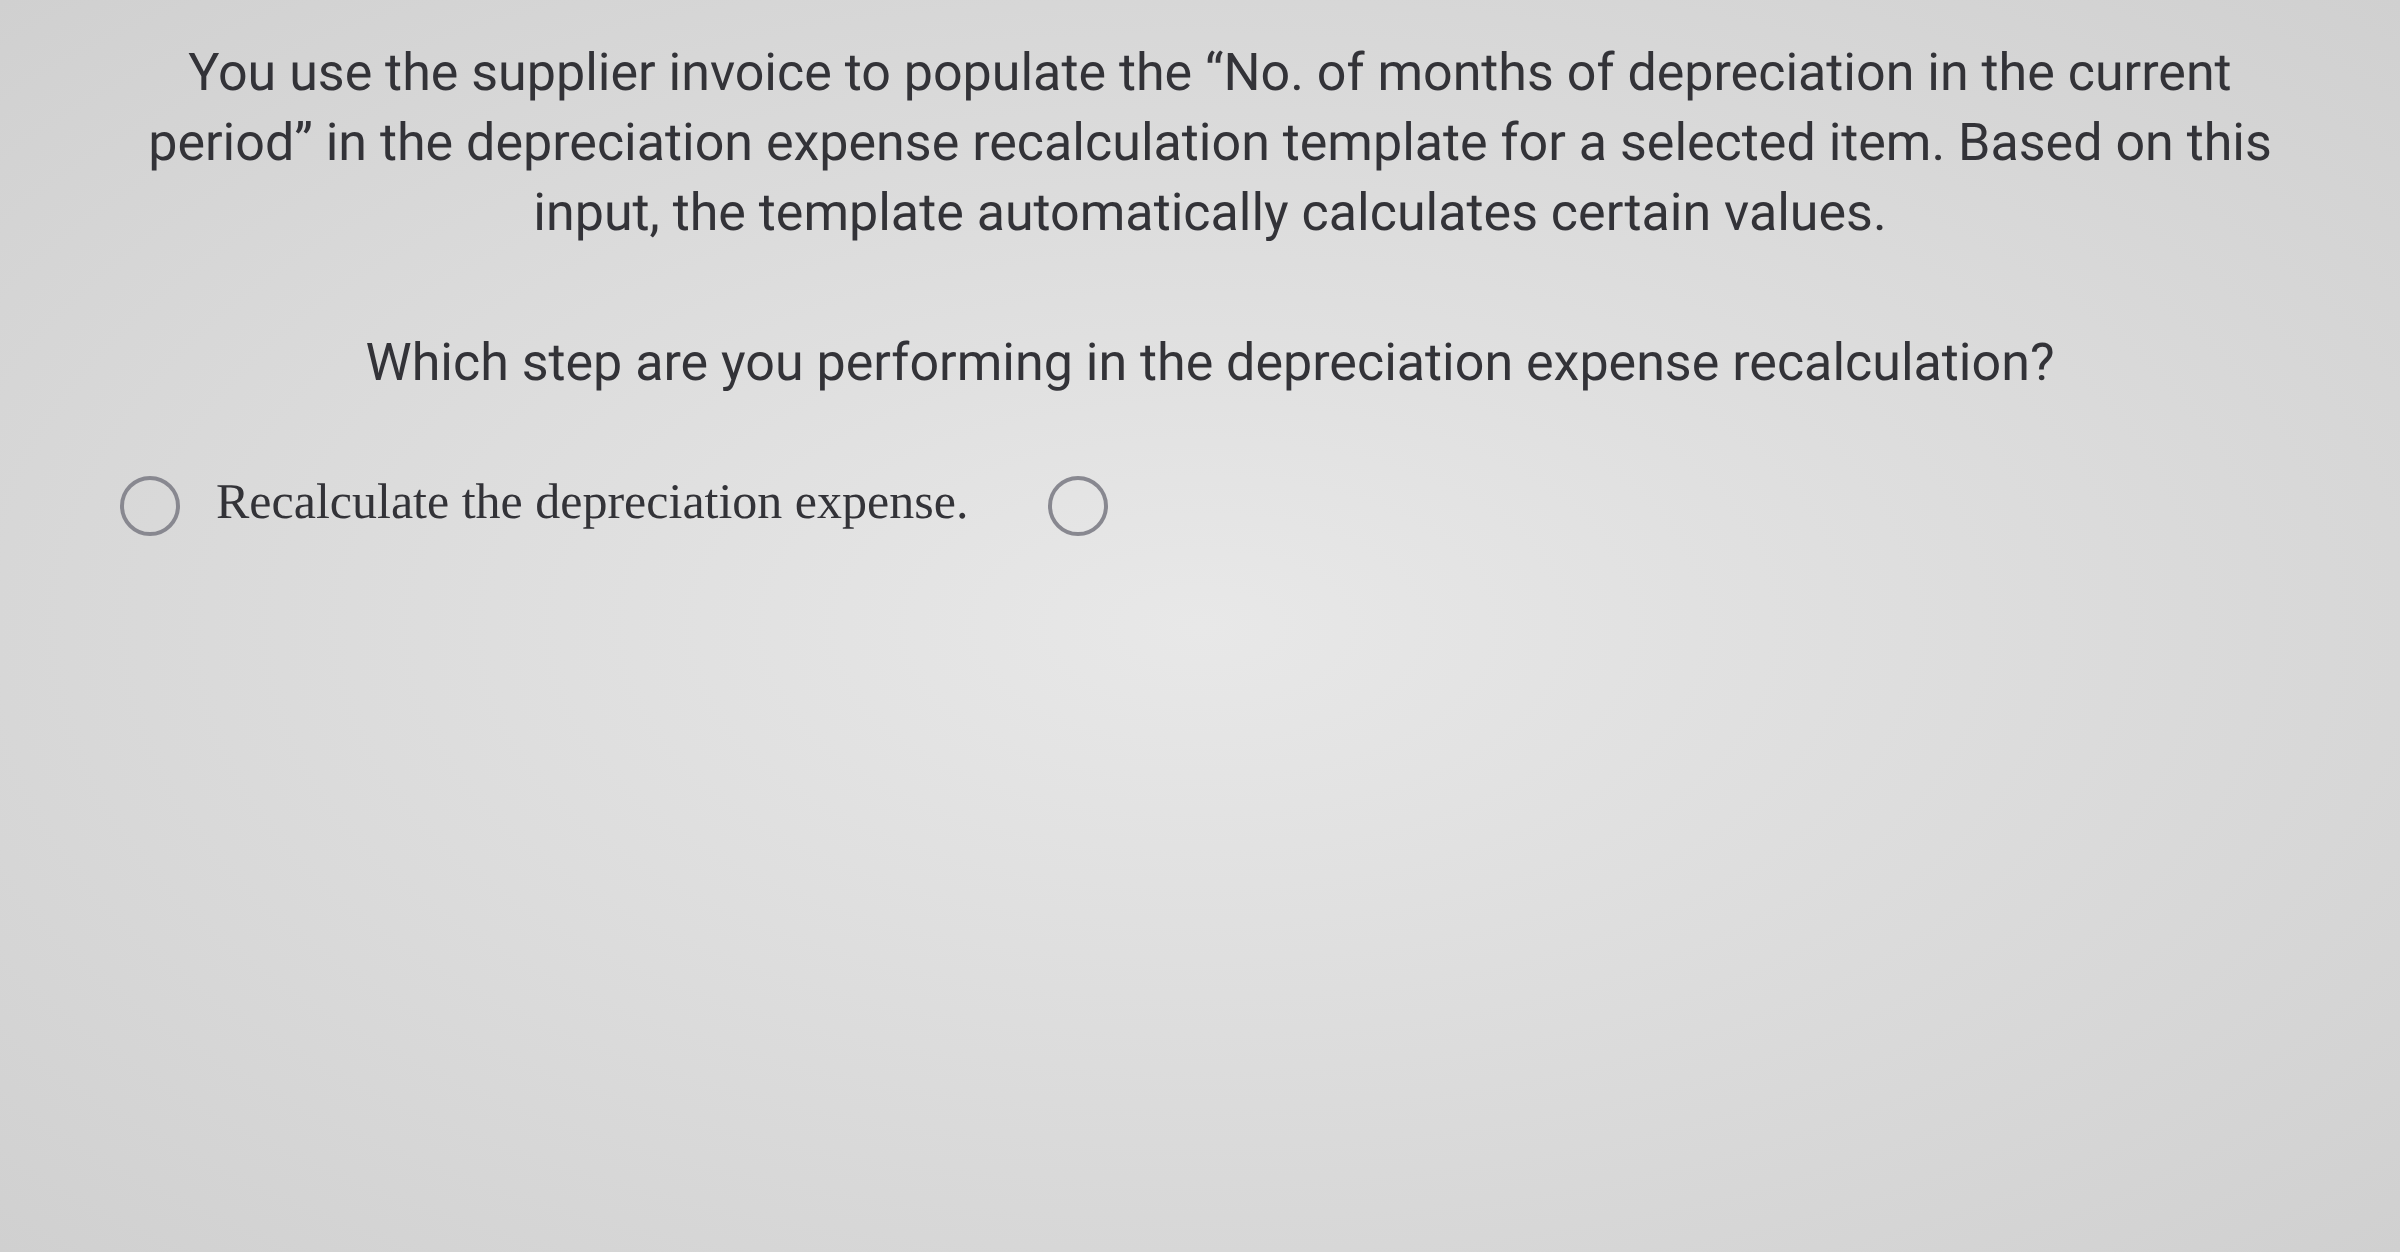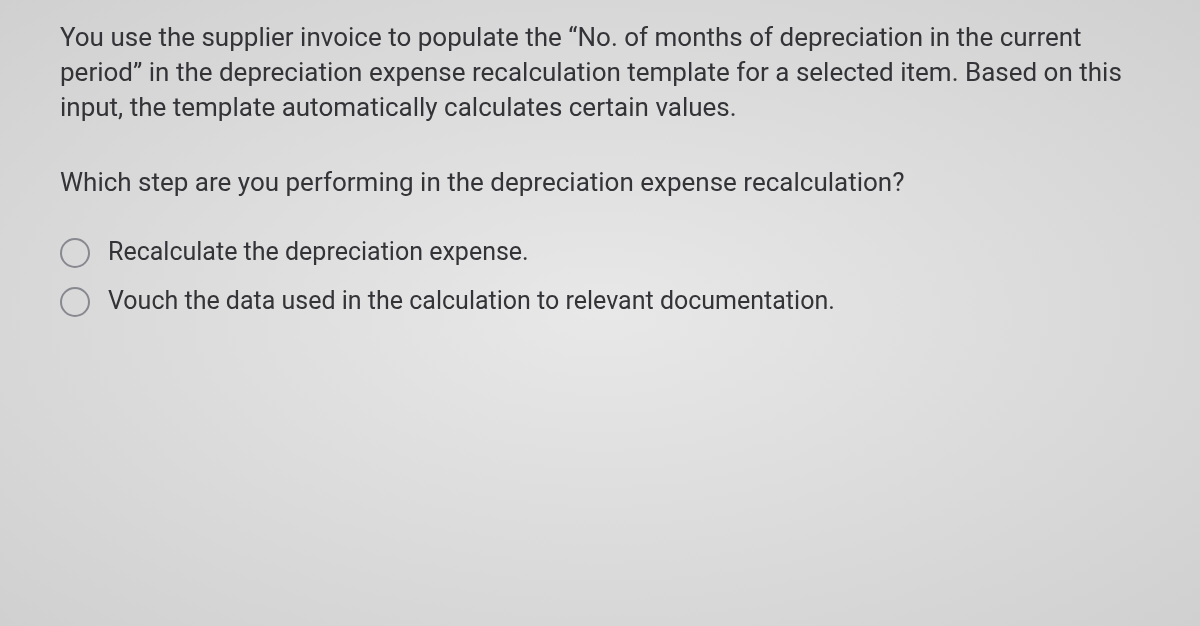--- a/index.html
+++ b/index.html
@@ -1,18 +1,19 @@
 <!DOCTYPE html>
 <html><head>
   <meta charset="utf-8">
   <style>
     * {
       margin: 0;
       padding: 0;
       box-sizing: border-box;
+      text-align: center;
     }
     body {
       font-family: -apple-system, BlinkMacSystemFont, "Segoe UI", Roboto, Helvetica, Arial, sans-serif;
       background: radial-gradient(ellipse at center, #e8e8e8 0%, #d0d0d0 100%);
       width: 1200px;
       height: 626px;
       padding: 20px 50px 20px 60px;
       color: #333338;
     }
     .question-context {
@@ -22,22 +23,23 @@
       font-weight: 400;
     }
     .question-prompt {
       font-size: 26px;
       line-height: 1.35;
       margin-bottom: 36px;
       font-weight: 400;
     }
     .options {
       display: flex;
-      flex-direction: column;
-      gap: 16px;
+      flex-direction: row;
+      gap: 40px;
+      font-family: Liberation Serif, serif;
     }
     .option {
       display: flex;
       align-items: flex-start;
       gap: 18px;
       cursor: pointer;
     }
     .radio-circle {
       width: 30px;
       height: 30px;
@@ -61,15 +63,14 @@
 
 <div class="question-prompt">Which step are you performing in the depreciation expense recalculation?</div>
 
 <div class="options">
   <div class="option">
     <div class="radio-circle"></div>
     <div class="option-label">Recalculate the depreciation expense.</div>
   </div>
   <div class="option">
     <div class="radio-circle"></div>
-    <div class="option-label">Vouch the data used in the calculation to relevant documentation.</div>
   </div>
 </div>
 
 </body></html>

